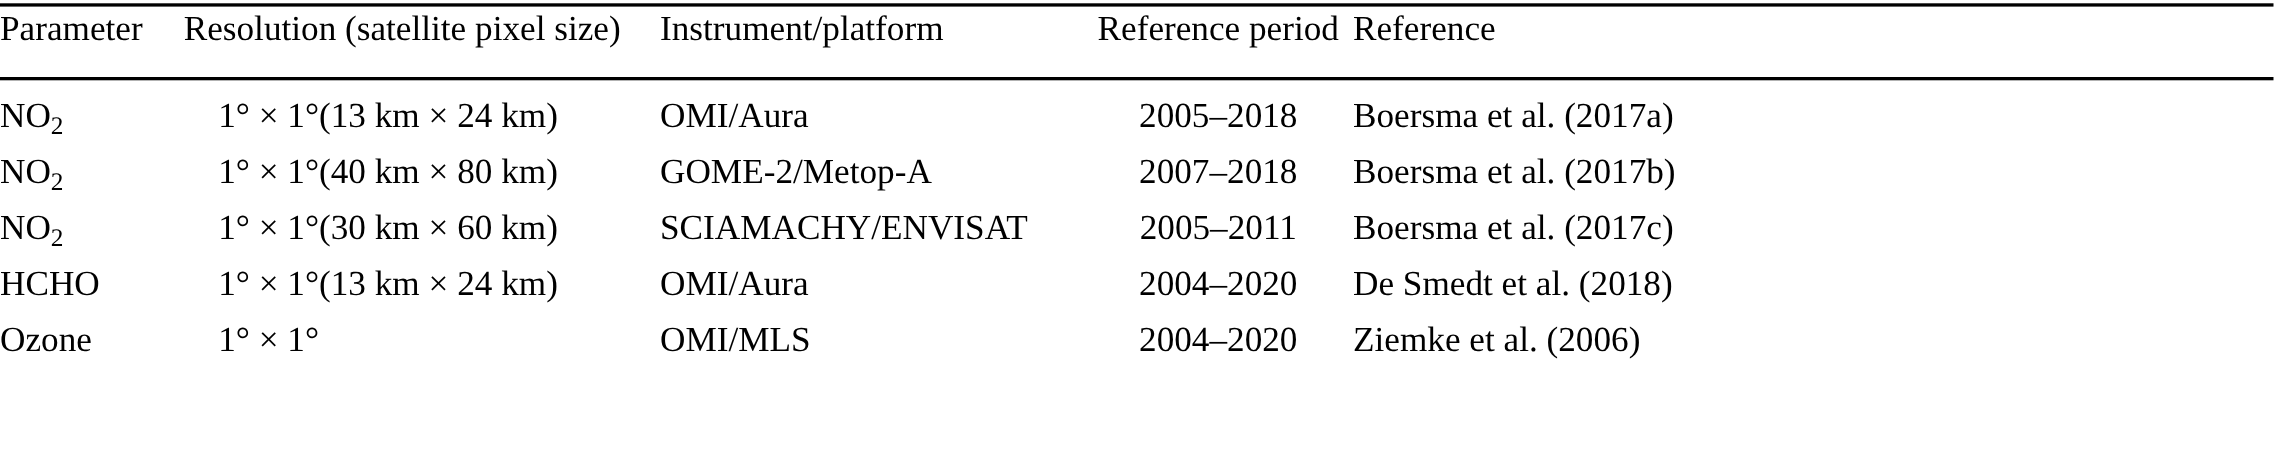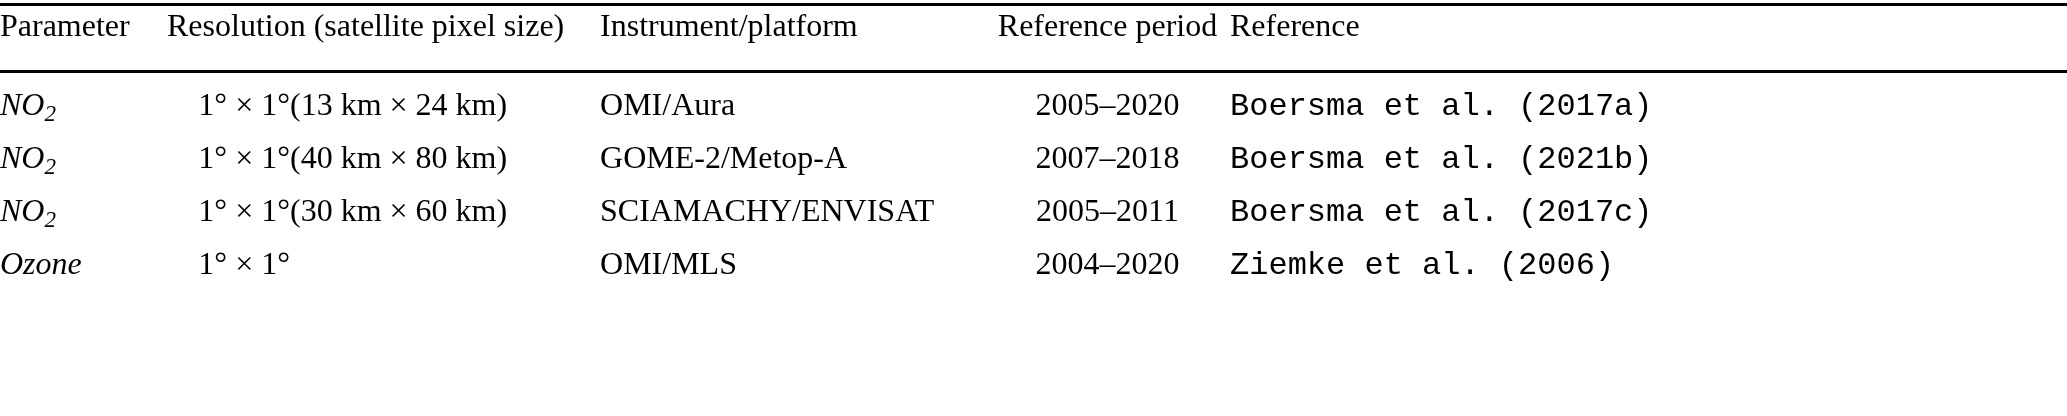--- a/index.html
+++ b/index.html
@@ -63,26 +63,26 @@
   }
 
   
   col.c-param    { width: 167px; }
   col.c-res      { width: 123px; }
   col.c-pix      { width: 310px; }
   col.c-instr    { width: 385px; }
   col.c-period   { width: 245px; }
   col.c-ref      { width: 837px; }
 
-  .cell-param   { padding-left: 25px; font-style: italic; }
+  .cell-param   { padding-left: 25px; }
   .cell-res     { padding-left: 0px; text-align: right; }
   .cell-pix     { padding-left: 0px; }
   .cell-instr   { padding-left: 0px; }
   .cell-period  { padding-left: 0px; }
-  .cell-ref     { padding-left: 0px; font-family: Liberation Mono, monospace; }
+  .cell-ref     { padding-left: 0px; }
 
   th.head-param  { padding-left: 25px; }
   th.head-res    { padding-left: 0px; }
   th.head-instr  { padding-left: 0px; }
   th.head-period { padding-left: 0px; }
   th.head-ref    { padding-left: 0px; }
 
   .period-cell { text-align: center; }
   th.head-period { text-align: center; }
 
@@ -119,43 +119,51 @@
         <th class="head-ref">Reference</th>
       </tr>
     </thead>
     <tbody>
 
       <tr>
         <td class="cell-param"><span>NO</span><sub>2</sub></td>
         <td class="cell-res">1° × 1°</td>
         <td class="cell-pix">(13 km × 24 km)</td>
         <td class="cell-instr">OMI/Aura</td>
-        <td class="cell-period period-cell">2005–2020</td>
+        <td class="cell-period period-cell">2005–2018</td>
         <td class="cell-ref">Boersma et al. (2017a)</td>
       </tr>
 
       <tr>
         <td class="cell-param"><span>NO</span><sub>2</sub></td>
         <td class="cell-res">1° × 1°</td>
         <td class="cell-pix">(40 km × 80 km)</td>
         <td class="cell-instr">GOME-2/Metop-A</td>
         <td class="cell-period period-cell">2007–2018</td>
-        <td class="cell-ref">Boersma et al. (2021b)</td>
+        <td class="cell-ref">Boersma et al. (2017b)</td>
       </tr>
 
       <tr>
         <td class="cell-param"><span>NO</span><sub>2</sub></td>
         <td class="cell-res">1° × 1°</td>
         <td class="cell-pix">(30 km × 60 km)</td>
         <td class="cell-instr">SCIAMACHY/ENVISAT</td>
         <td class="cell-period period-cell">2005–2011</td>
         <td class="cell-ref">Boersma et al. (2017c)</td>
       </tr>
 
 
+      <tr>
+        <td class="cell-param"><span>HCHO</span><sub></sub></td>
+        <td class="cell-res">1° × 1°</td>
+        <td class="cell-pix">(13 km × 24 km)</td>
+        <td class="cell-instr">OMI/Aura</td>
+        <td class="cell-period period-cell">2004–2020</td>
+        <td class="cell-ref">De Smedt et al. (2018)</td>
+      </tr>
 
       <tr>
         <td class="cell-param"><span>Ozone</span><sub></sub></td>
         <td class="cell-res">1° × 1°</td>
         <td class="cell-pix"></td>
         <td class="cell-instr">OMI/MLS</td>
         <td class="cell-period period-cell">2004–2020</td>
         <td class="cell-ref">Ziemke et al. (2006)</td>
       </tr>
 

